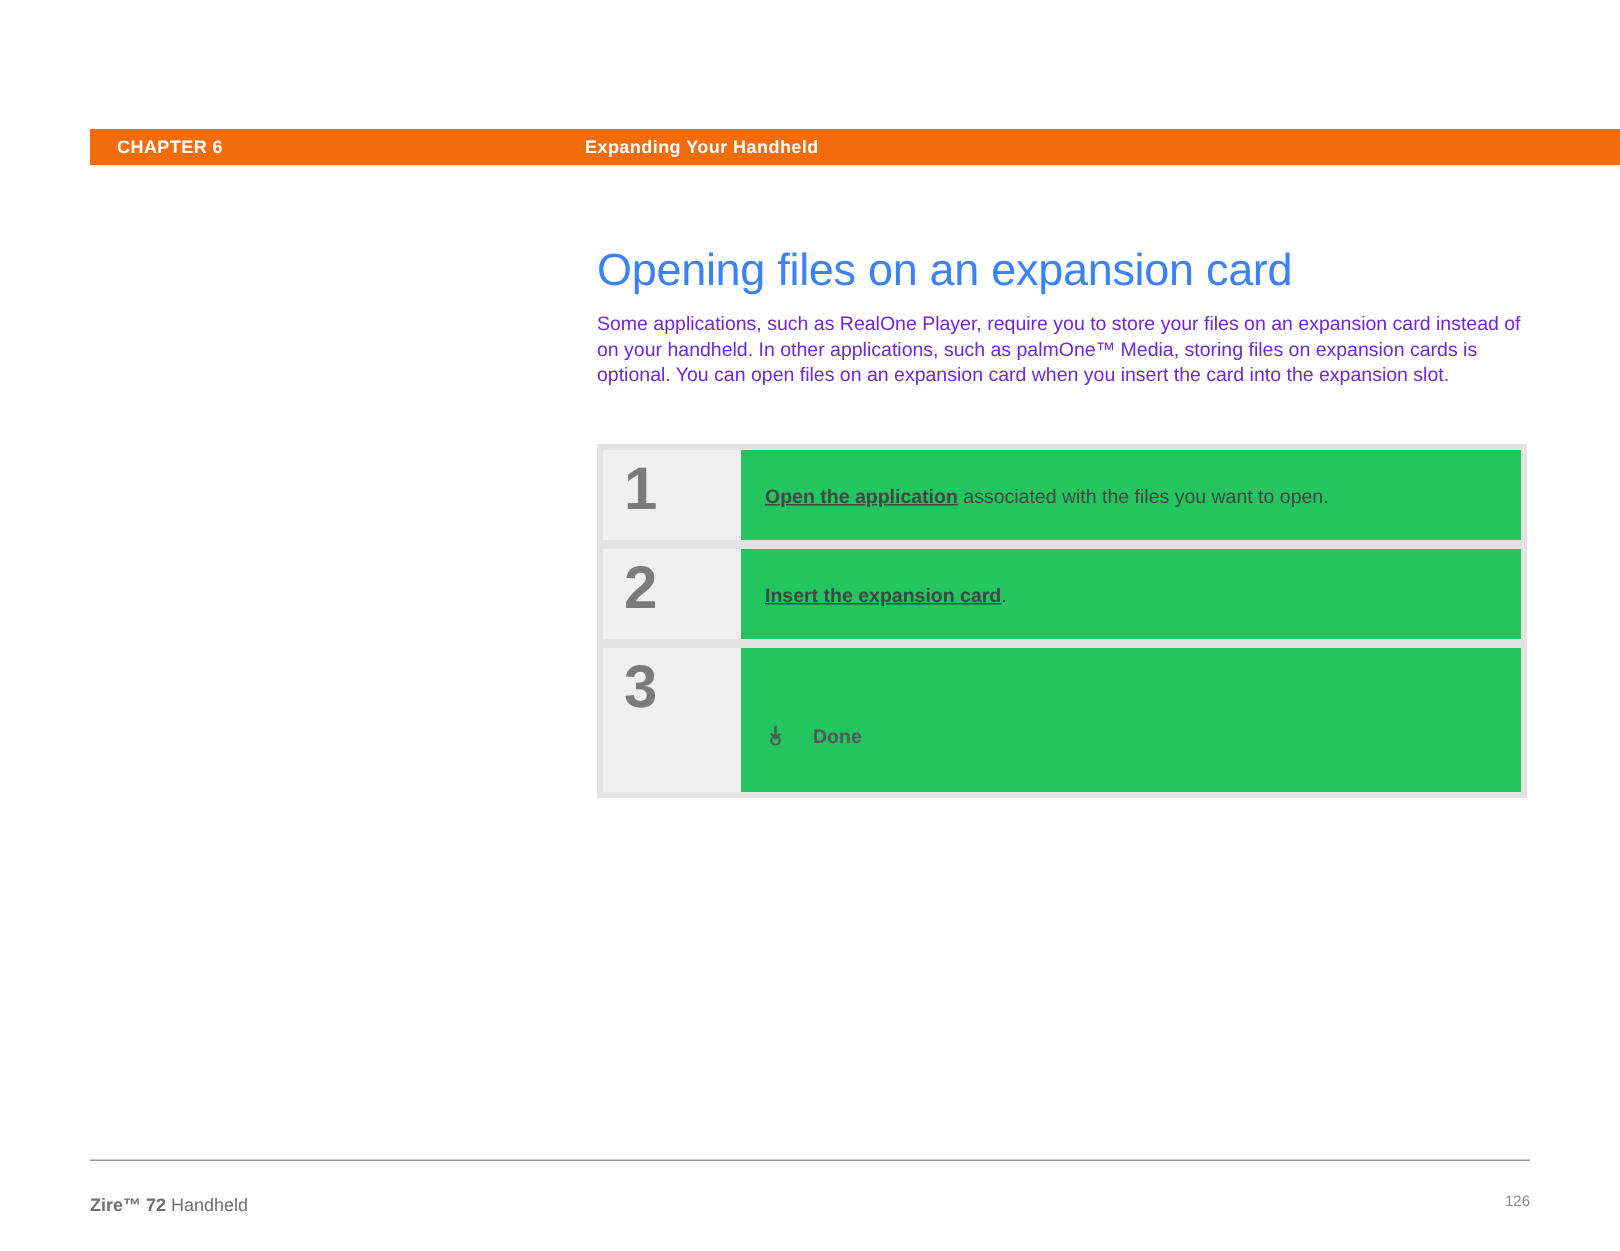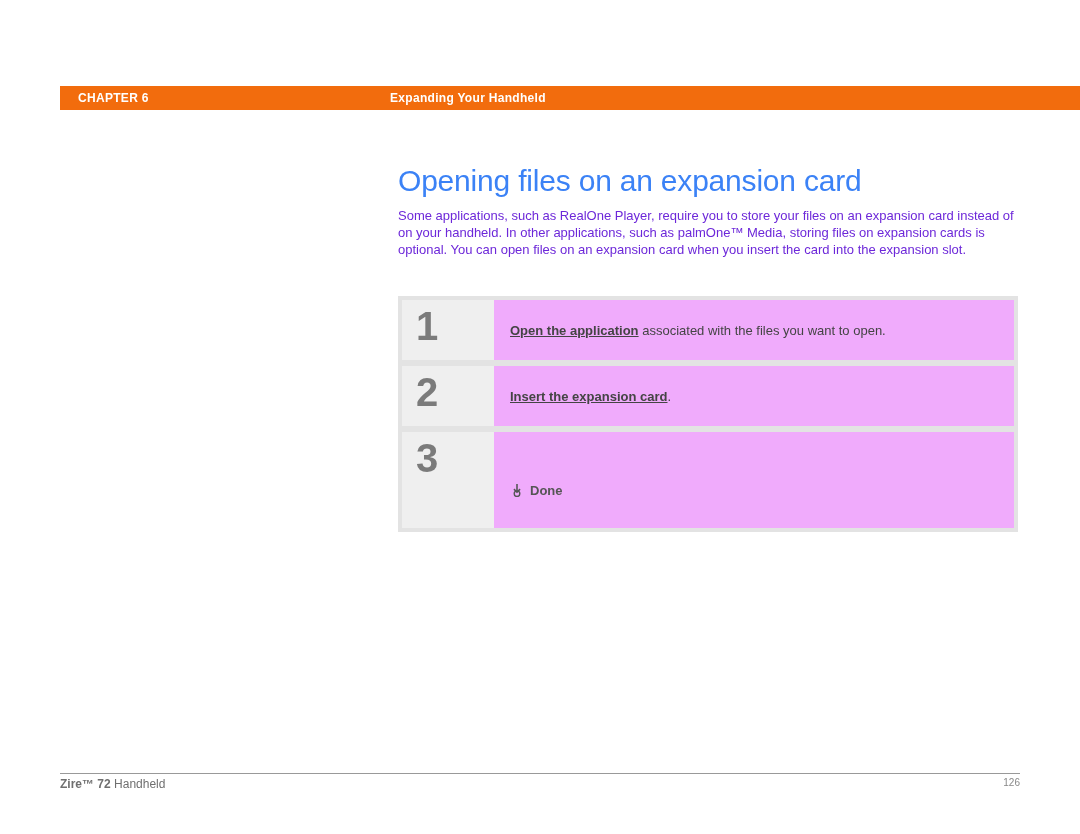--- a/index.html
+++ b/index.html
@@ -63,45 +63,45 @@
     background: #efefef;
     color: #7b7b7b;
     font-family: Arial, sans-serif;
     font-weight: 900;
     font-size: 40px;
     padding: 6px 14px 14px 14px;
     line-height: 1;
   }
   .step-body {
     flex: 1;
-    background: #f0abfc;
+    background: #22c55e;
     padding: 14px 16px;
     font-size: 13px;
     color: #444;
     display: flex;
     flex-direction: column;
     justify-content: center;
   }
-  .step-body .line2 { margin-top: 20px; display: flex; align-items: center; gap: 6px; }
+  .step-body .line2 { margin-top: 20px; display: flex; align-items: center; gap: 18px; }
   .bold-underline { font-weight: bold; text-decoration: underline; color: #444; }
   .done-icon {
     display: inline-flex;
     width: 14px; height: 14px;
     align-items: center; justify-content: center;
   }
   .done-label { font-weight: bold; color: #555; }
   .footer {
     position: absolute;
     left: 60px;
     top: 773px;
     width: 960px;
     display: flex;
     justify-content: space-between;
     border-top: 1px solid #999;
-    padding-top: 3px;
+    padding-top: 22px;
     font-size: 12px;
     color: #6f6f6f;
   }
   .footer .prod b { font-weight: bold; }
   .footer .pnum { font-size: 10px; color: #888; }
 </style>
 </head>
 <body>
 
 <div class="header-bar">

